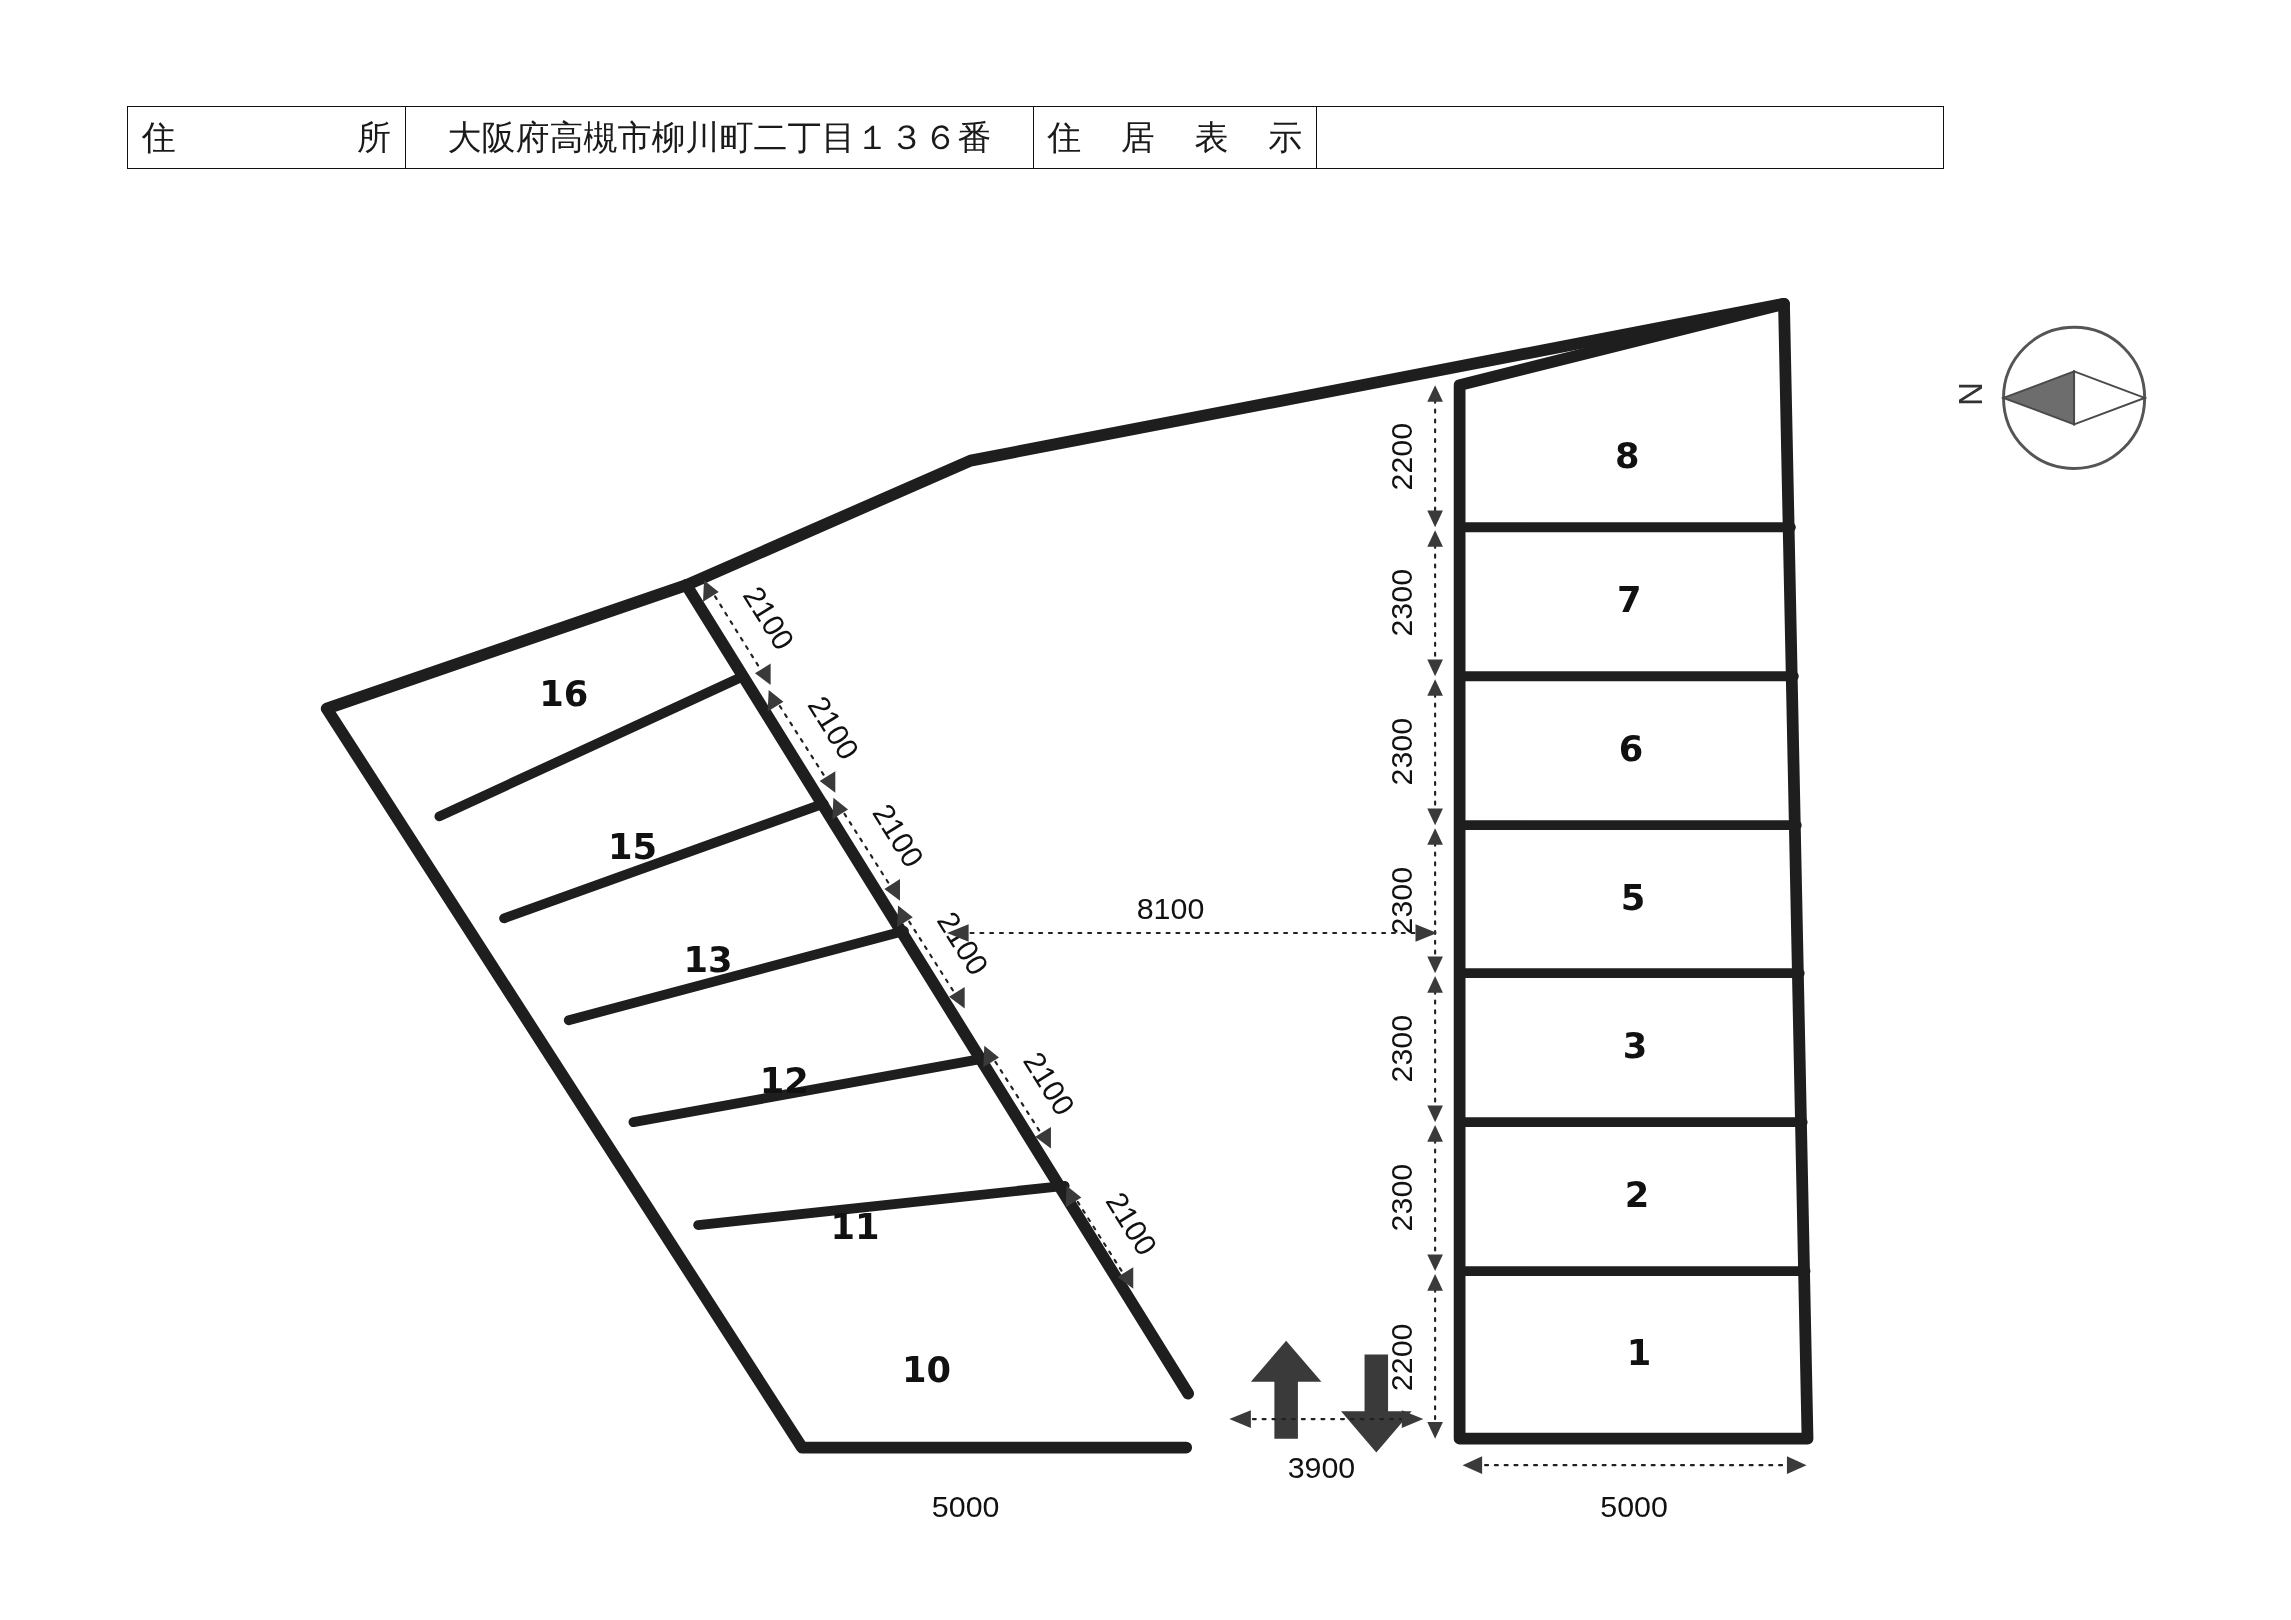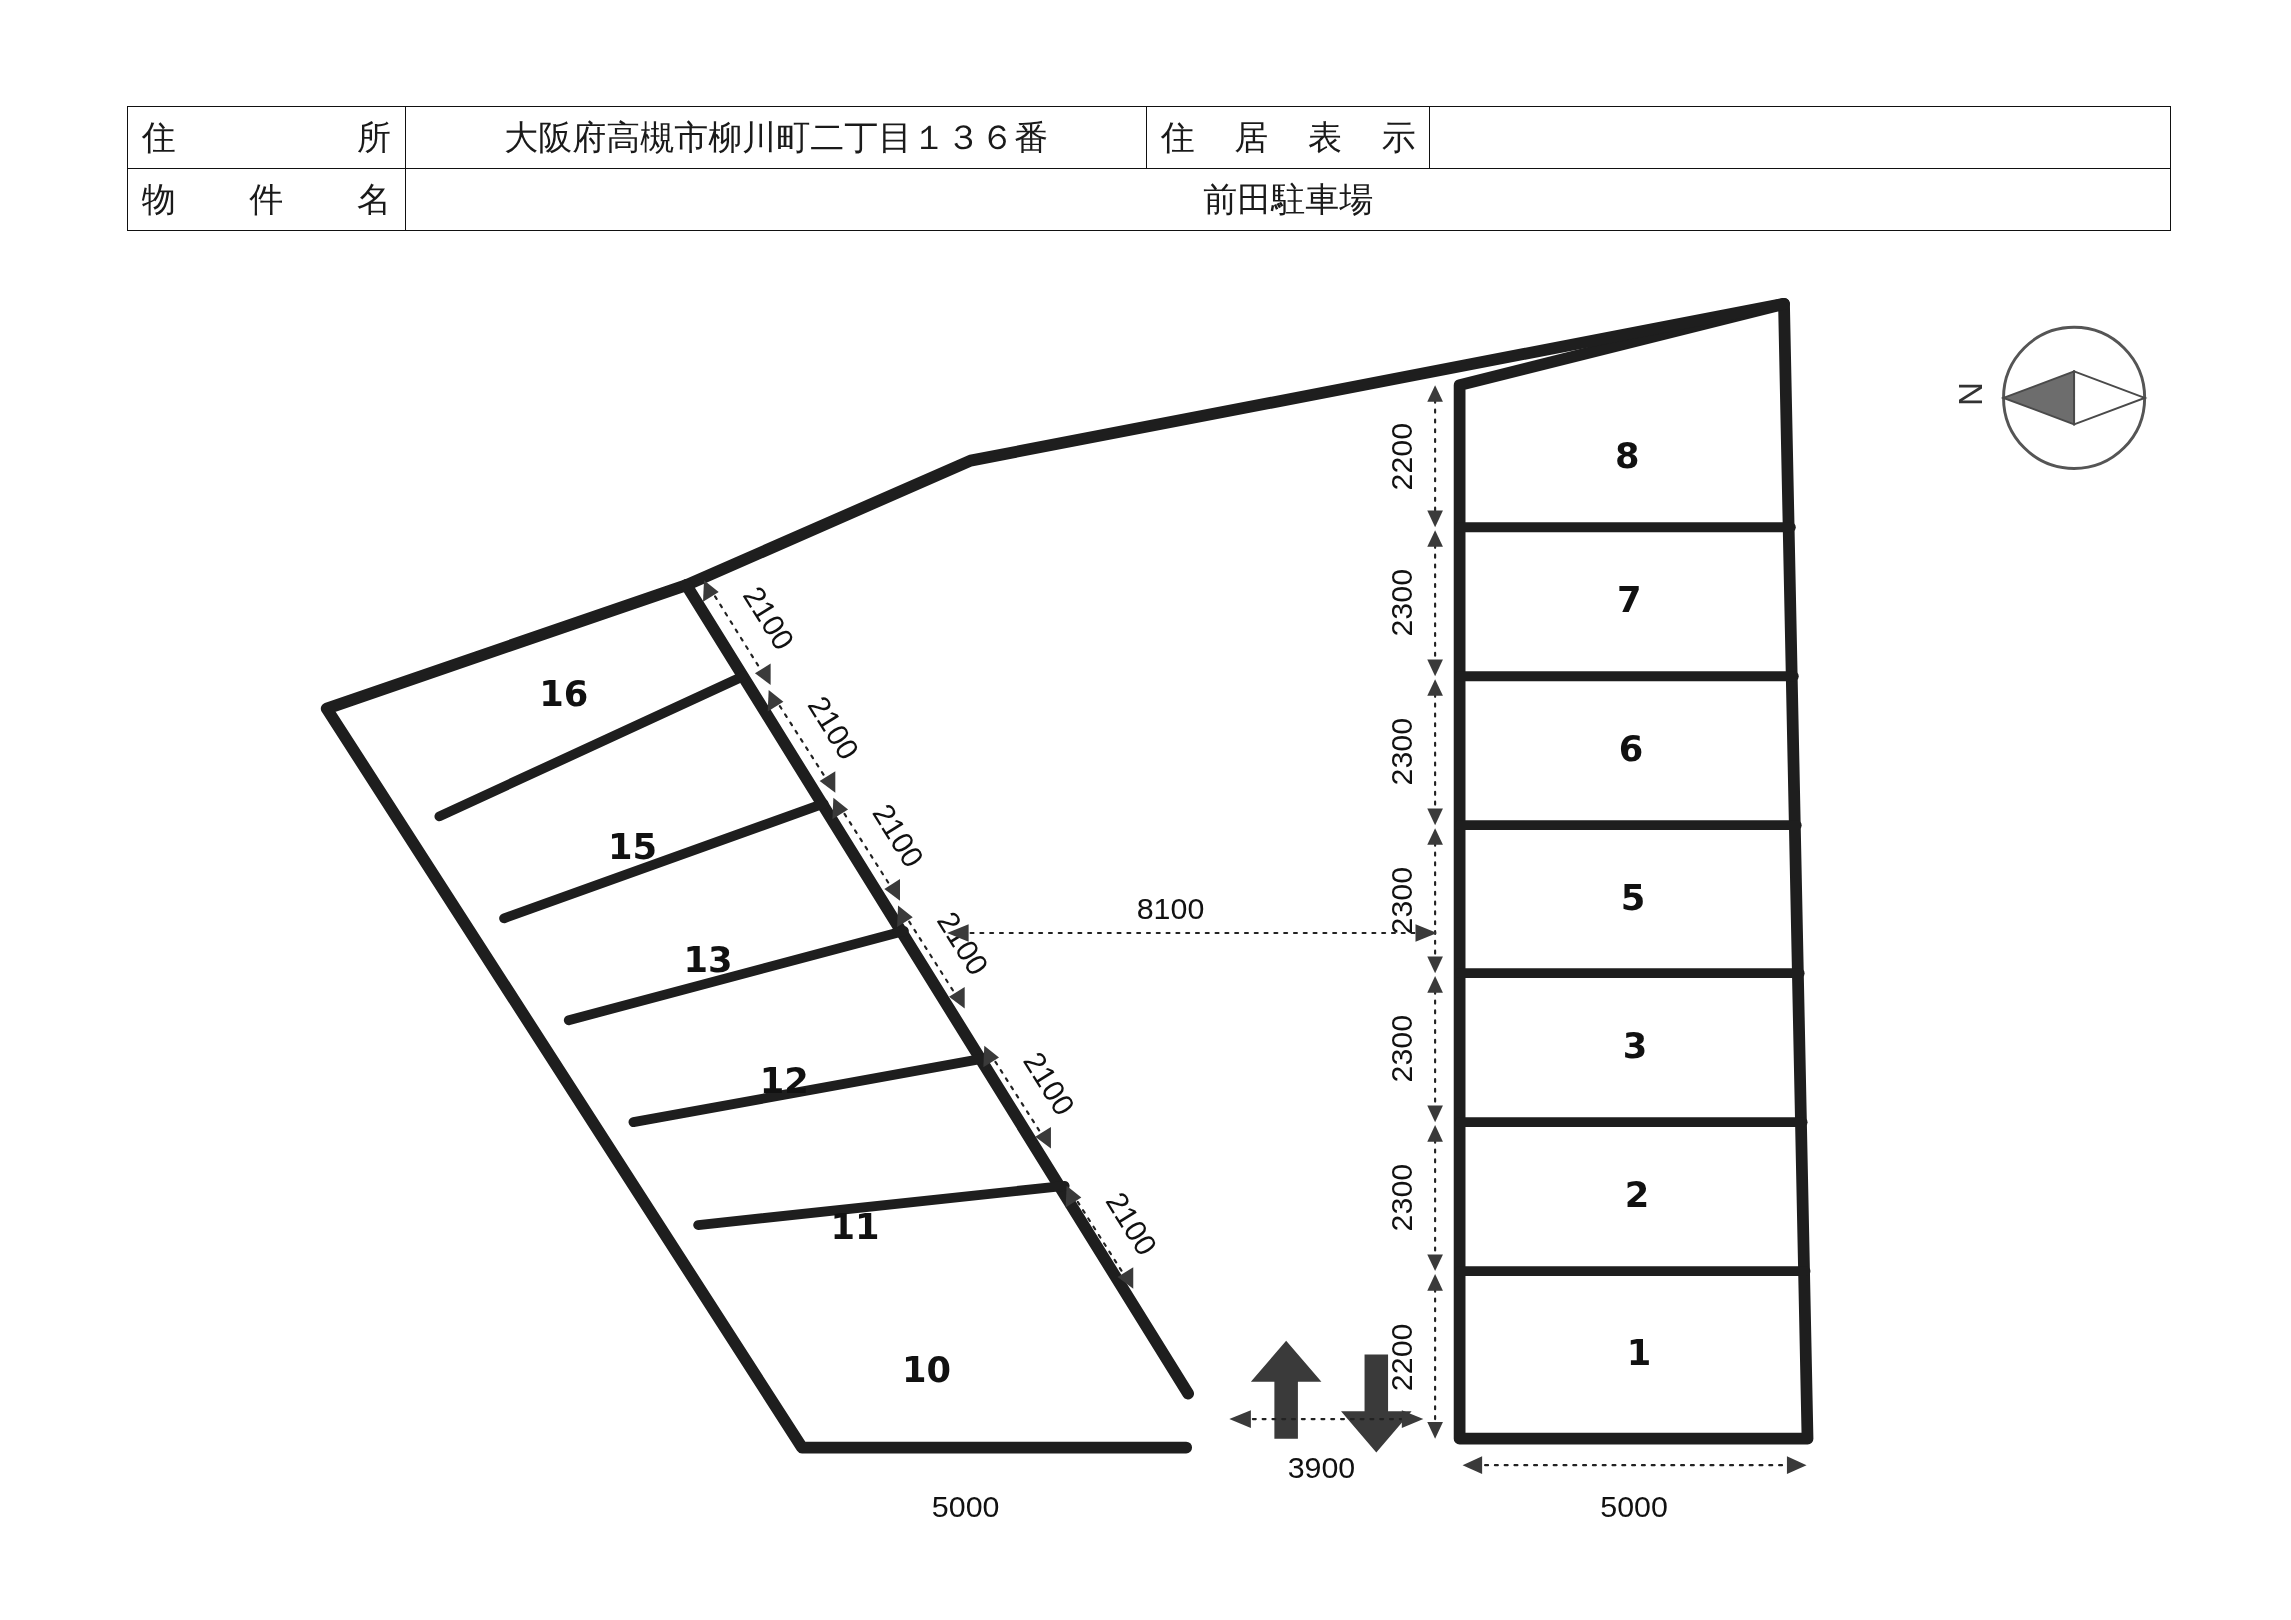--- a/index.html
+++ b/index.html
@@ -8,21 +8,21 @@
     width:2292px;height:1620px;
     font-family:"Liberation Sans","DejaVu Sans",sans-serif;
     color:#1a1a1a;
     position:relative;
     overflow:hidden;
   }
   
   #header-table{
     position:absolute;
     left:127px; top:106px;
-    width:2044px;
+    width:1817px;
     border-collapse:collapse;
     table-layout:fixed;
   }
   #header-table td{
     border:1.6px solid #111;
     height:61px;
     padding:0 13.7px;
     vertical-align:middle;
     font-size:34px;
     font-weight:400;
@@ -81,24 +81,20 @@
 <body>
 
 <table id="header-table">
   <tbody>
       <tr>
     <td class="lbl">住所</td>
     <td class="val">大阪府高槻市柳川町二丁目１３６番</td>
     <td class="lbl2">住居表示</td>
     <td class="blank"></td>
   </tr>
-  <tr>
-    <td class="lbl">物件名</td>
-    <td class="val" colspan="3">前田駐車場</td>
-  </tr>
 </tbody>
   </table>
 
 <svg id="plan" viewBox="0 0 2338 1653">
 
   <g>
 
     <path class="wall wall-outer" d="M 1489,393 L 1820,310 L 1844,1468 L 1489,1468 Z"></path>
 
     <path class="wall wall-inner" d="M 1489,538 L 1827,538"></path>

